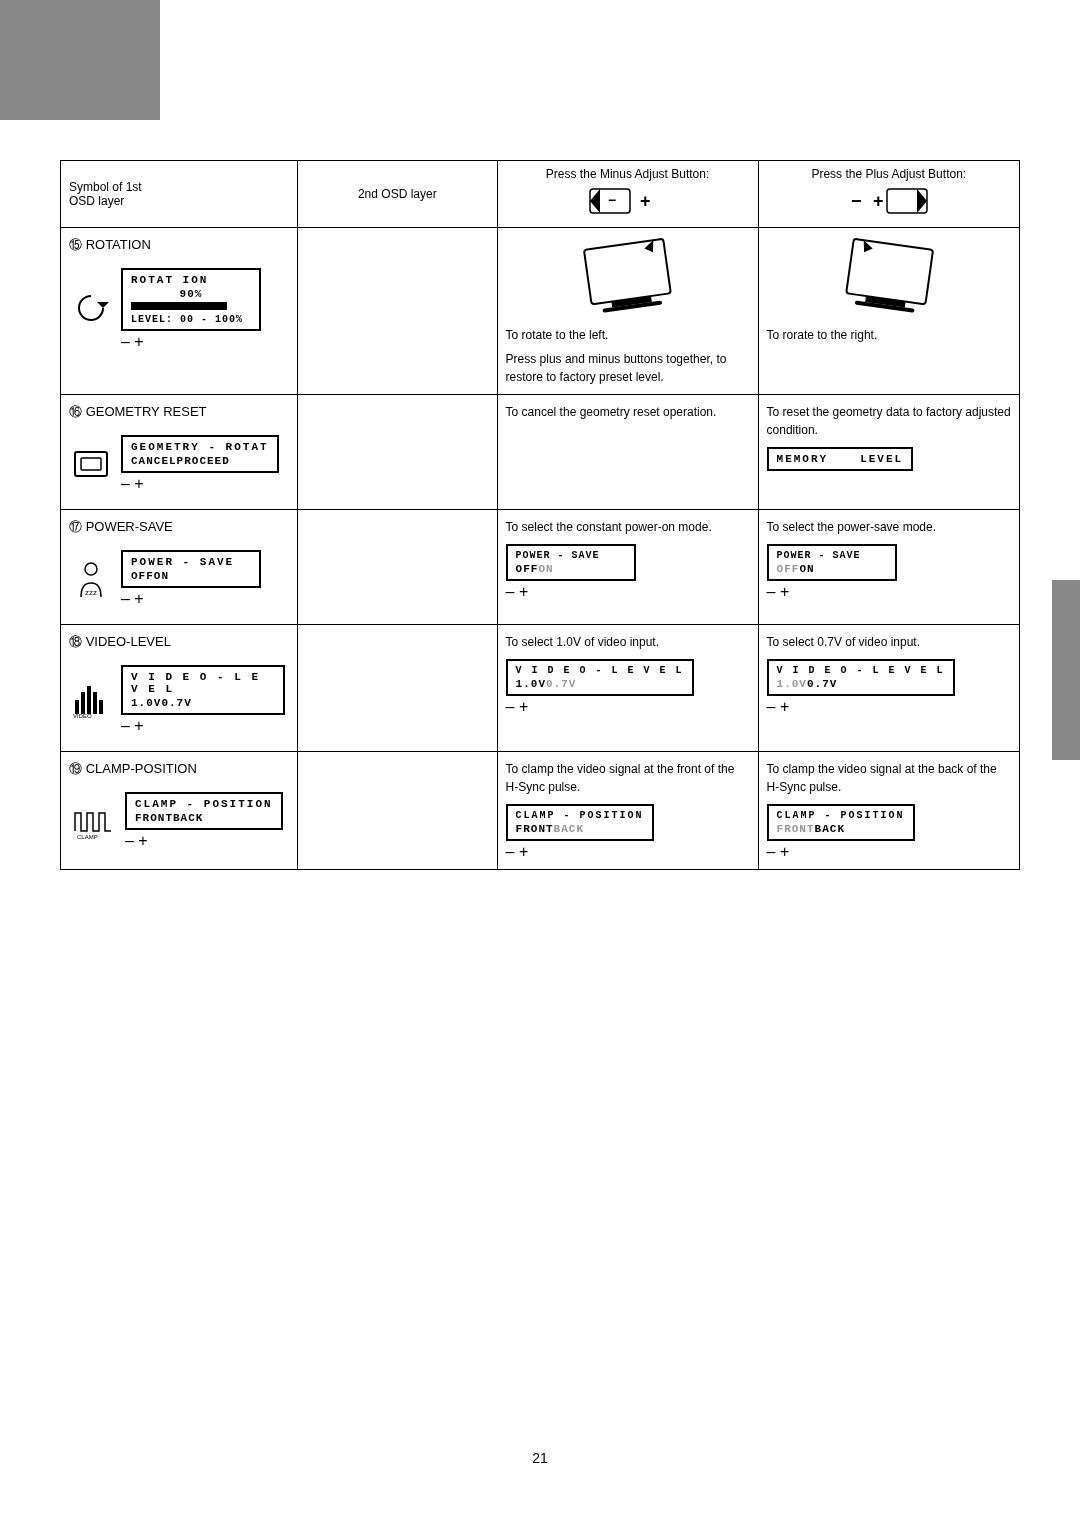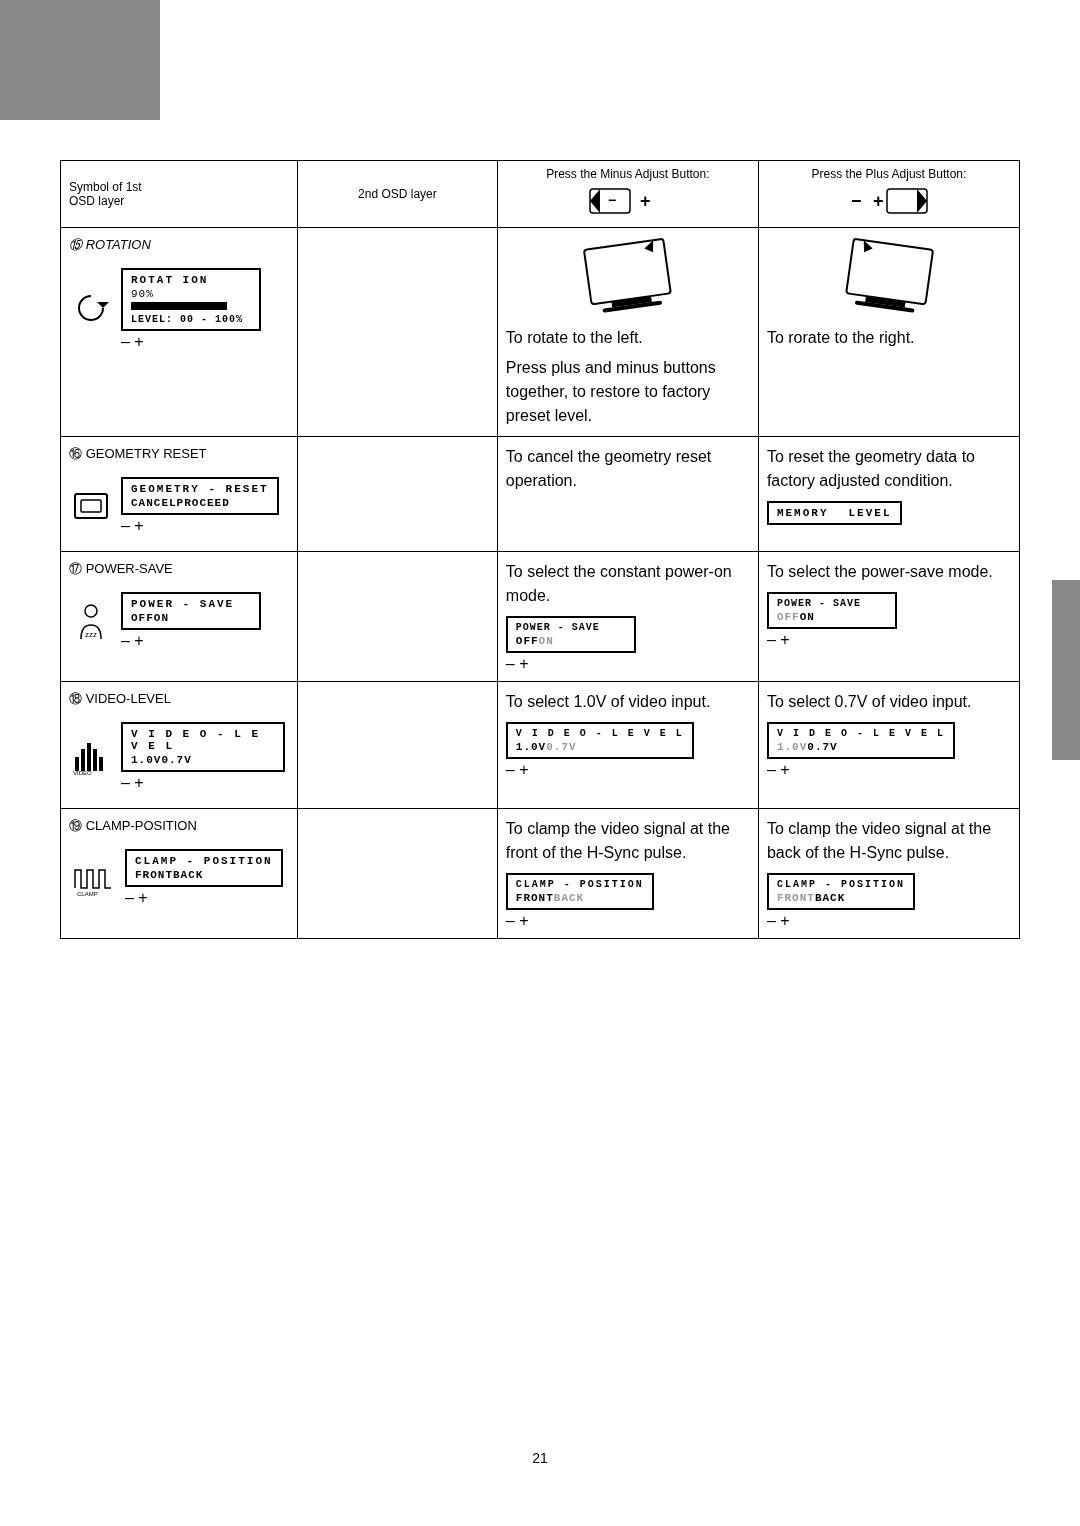--- a/index.html
+++ b/index.html
@@ -143,26 +143,26 @@
       padding: 4px 8px;
       font-size: 11px;
       font-weight: bold;
       font-family: 'Courier New', monospace;
       display: inline-block;
       letter-spacing: 2px;
     }
 
     .memory-reset-box .row {
       display: flex;
-      gap: 20px;
+      gap: 32px;
     }
 
     
     .desc-text {
-      font-size: 16px;
+      font-size: 12px;
       line-height: 1.5;
     }
     .dim { color: #999; }
 
     .circ-num {
       font-size: 13px;
     }
   </style>
 </head>
 <body>
@@ -207,36 +207,36 @@
 
             <rect x="38" y="8" width="40" height="24" rx="3" fill="none" stroke="#000" stroke-width="1.5"></rect>
             <polygon points="78,20 68,8 68,32" fill="#000"></polygon>
           </svg>
         </div>
       </td>
     </tr>
 
     <tr>
       <td>
-        <div style="font-size:13px; margin-bottom:6px;font-style:italic;">
+        <div style="font-size:13px; margin-bottom:6px;">
           <span class="circ-num">⑮</span>
           <span> ROTATION</span>
         </div>
         <div class="icon-cell">
 
           <div class="section-icon">
             <svg width="36" height="40">
               <path d="M18 6 A12 12 0 1 0 30 18" fill="none" stroke="#000" stroke-width="2"></path>
               <polygon points="30,18 24,12 36,12" fill="#000"></polygon>
             </svg>
           </div>
           <div>
             <div class="osd-box">
               <div class="title-row">ROTAT ION</div>
-              <div style="text-align:left; font-size:11px; font-weight:normal;">90%</div>
+              <div style="text-align:center; font-size:11px; font-weight:bold;">90%</div>
               <div class="bar-row"></div>
               <div class="level-row">LEVEL: 00 - 100%</div>
             </div>
             <div class="minus-plus" style="width:150px; margin-top:2px;">
               <span class="left">–</span>
               <span class="right">+</span>
             </div>
           </div>
         </div>
       </td>
@@ -284,21 +284,21 @@
         <div class="icon-cell">
           <div class="section-icon">
 
             <svg width="36" height="36">
               <rect x="2" y="6" width="32" height="24" rx="2" fill="none" stroke="#000" stroke-width="2"></rect>
               <rect x="8" y="12" width="20" height="12" rx="1" fill="none" stroke="#000" stroke-width="1.5"></rect>
             </svg>
           </div>
           <div>
             <div class="osd-box" style="min-width:150px;">
-              <div class="title-row">GEOMETRY - RESET</div>
+              <div class="title-row">GEOMETRY - ROTAT</div>
               <div class="value-row" style="font-size:11px; font-weight:bold; letter-spacing:1px;">
                 <span>CANCEL</span>
                 <span>PROCEED</span>
               </div>
             </div>
             <div class="minus-plus" style="width:160px; margin-top:2px;">
               <span class="left">–</span>
               <span class="right">+</span>
             </div>
           </div>

